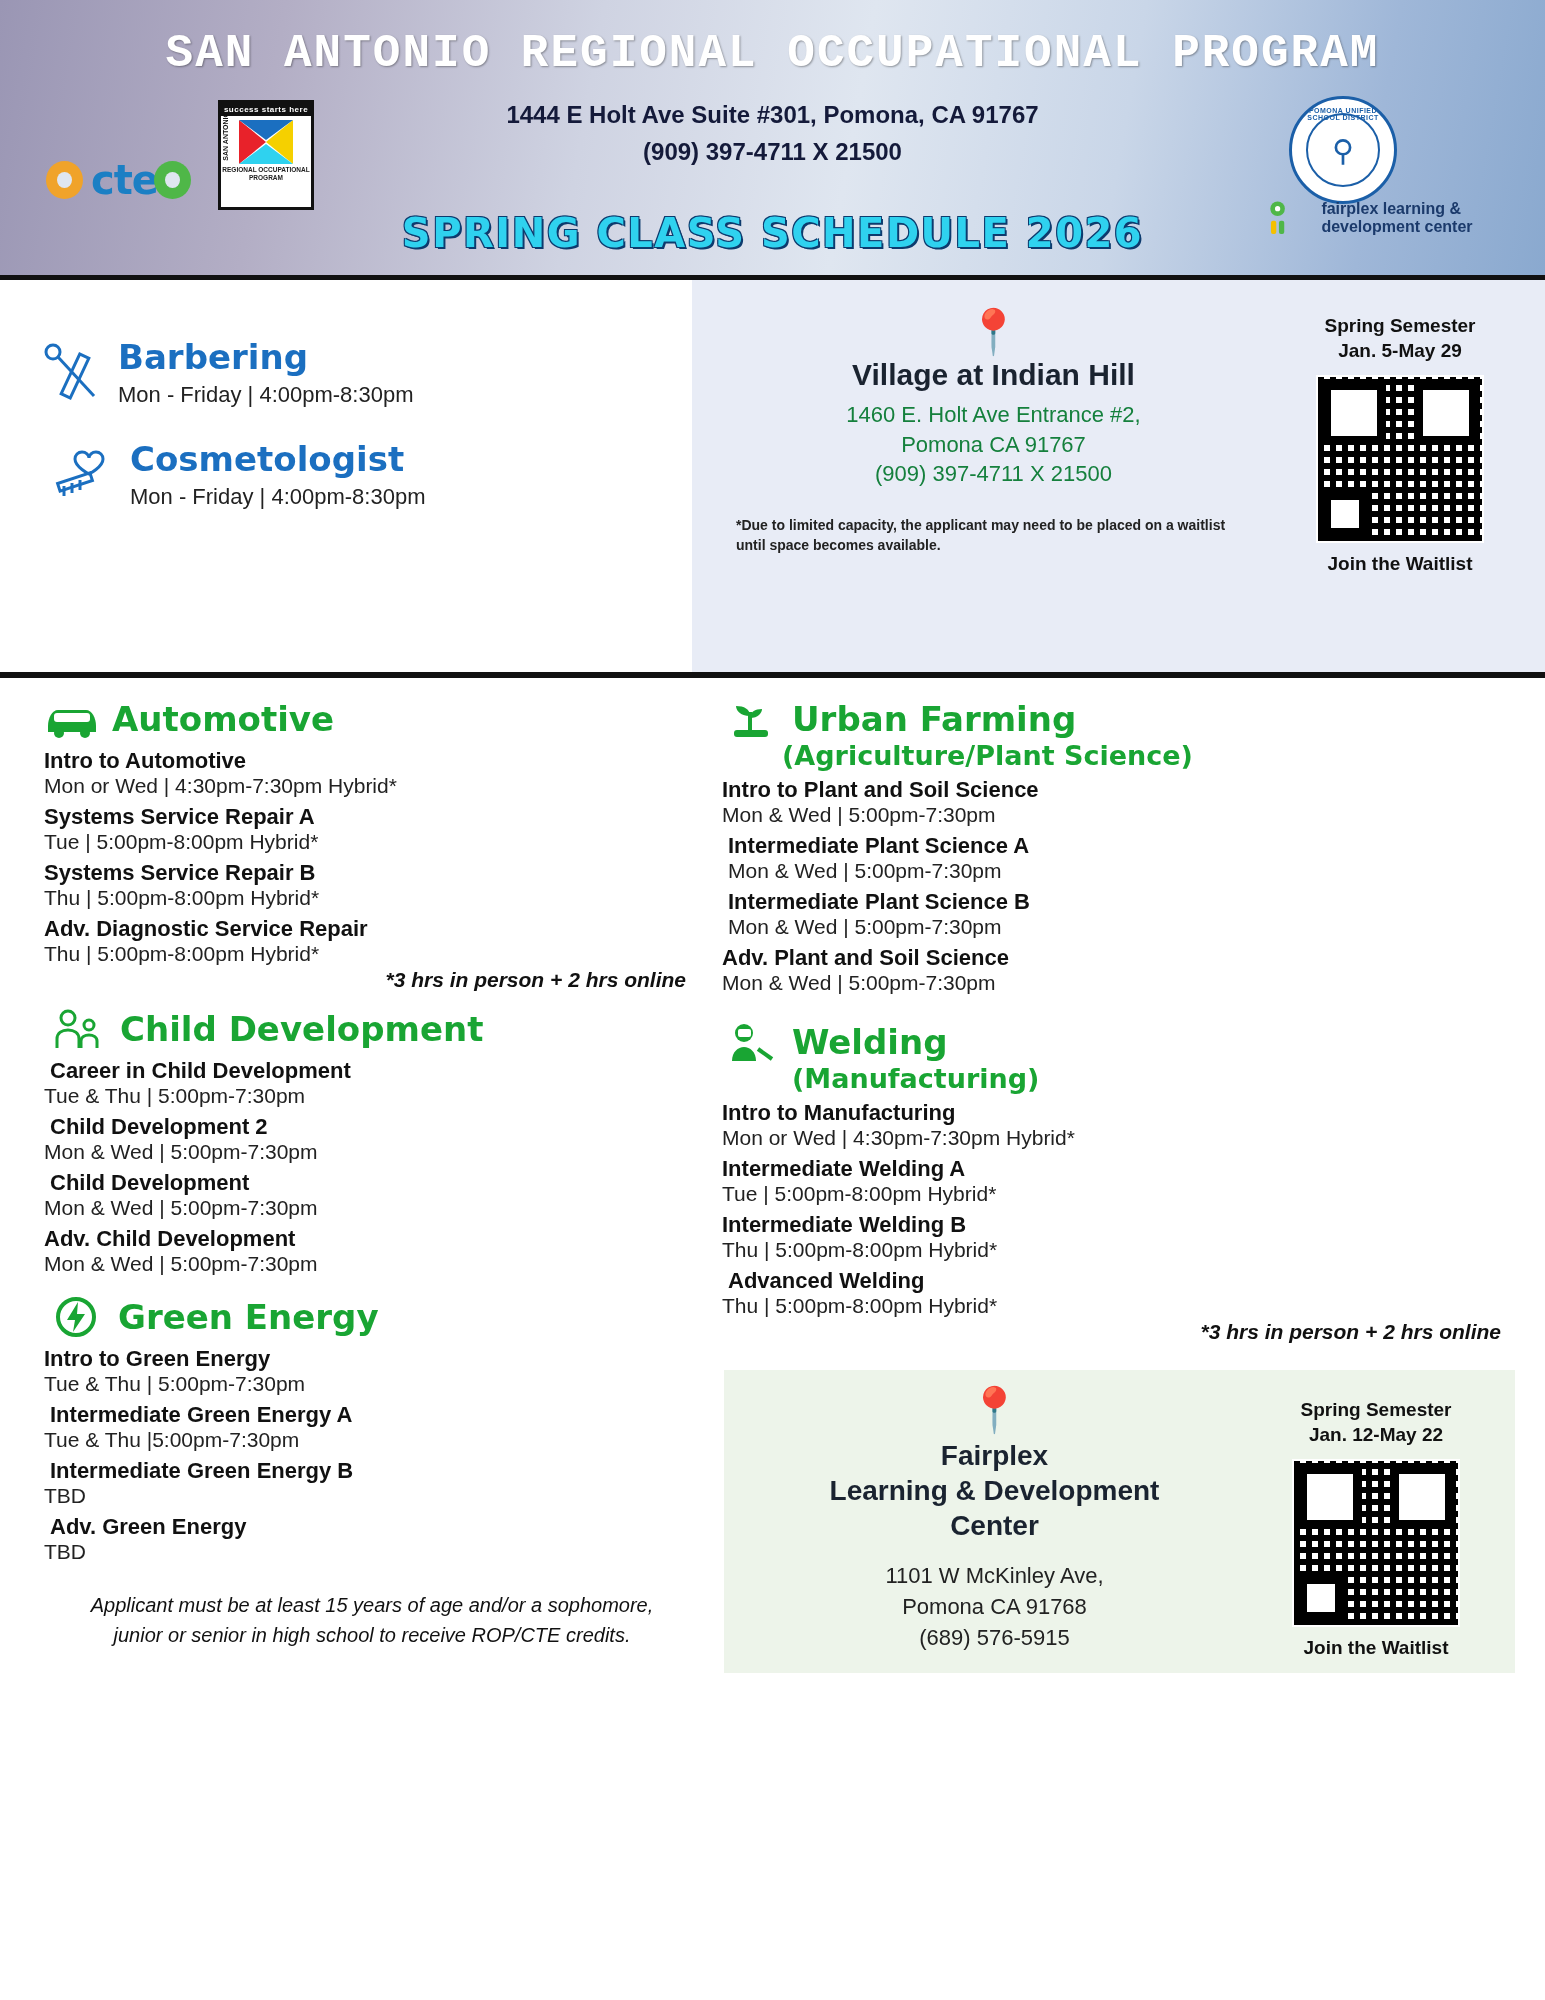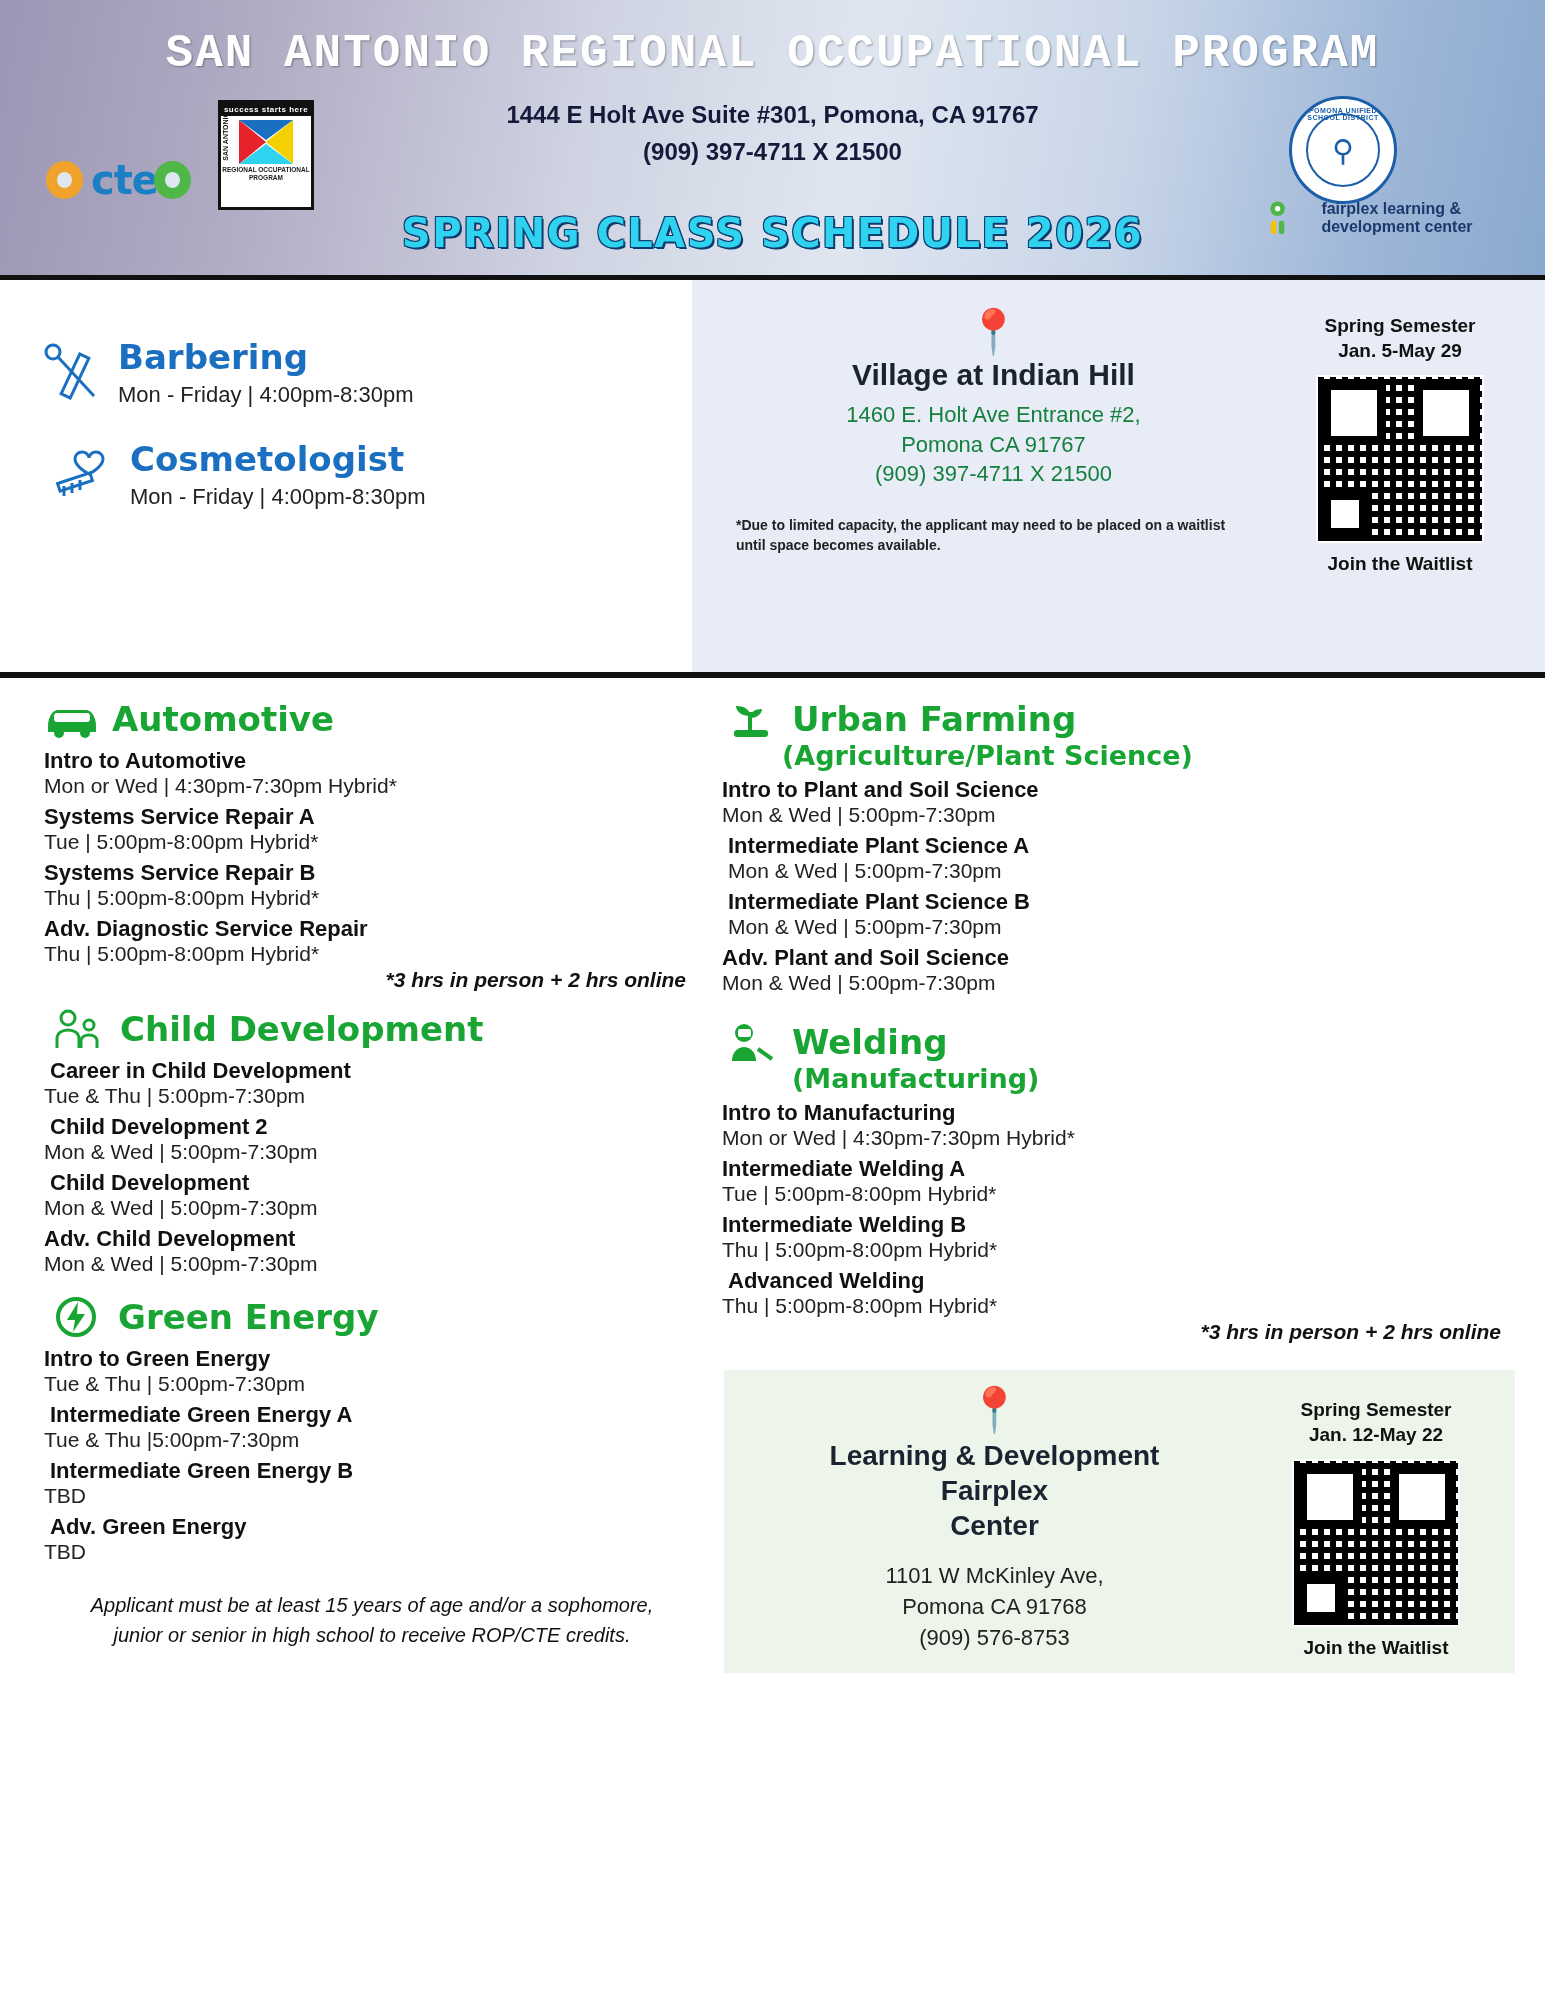--- a/index.html
+++ b/index.html
@@ -413,28 +413,28 @@
       <div class="ctime indent1">Thu | 5:00pm-8:00pm Hybrid*</div>
       <div class="course indent2">Advanced Welding</div>
       <div class="ctime indent1">Thu | 5:00pm-8:00pm Hybrid*</div>
       <div class="hybrid-note">*3 hrs in person + 2 hrs online</div>
     </div>
 
     <div class="fp-card">
       <div class="fp-left">
         <div class="pin">📍</div>
         <div class="fp-name">
+          <div>Fairplex</div>
           <div>Learning &amp; Development</div>
-          <div>Fairplex</div>
           <div>Center</div>
         </div>
         <div class="fp-addr">
           <div>1101 W McKinley Ave,</div>
           <div>Pomona CA 91768</div>
-          <div>(909) 576-8753</div>
+          <div>(689) 576-5915</div>
         </div>
       </div>
       <div class="qr-col">
         <div class="qr-head">
           <div>Spring Semester</div>
           <div>Jan. 12-May 22</div>
         </div>
         <div class="qr">
             <i></i>
           </div>

